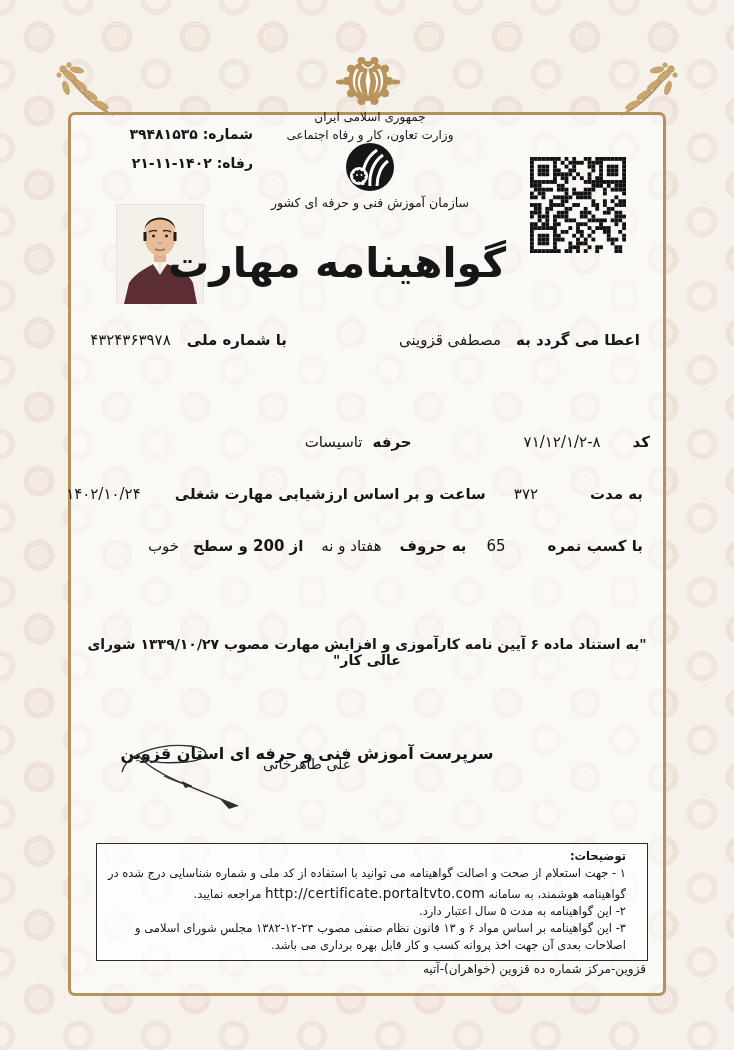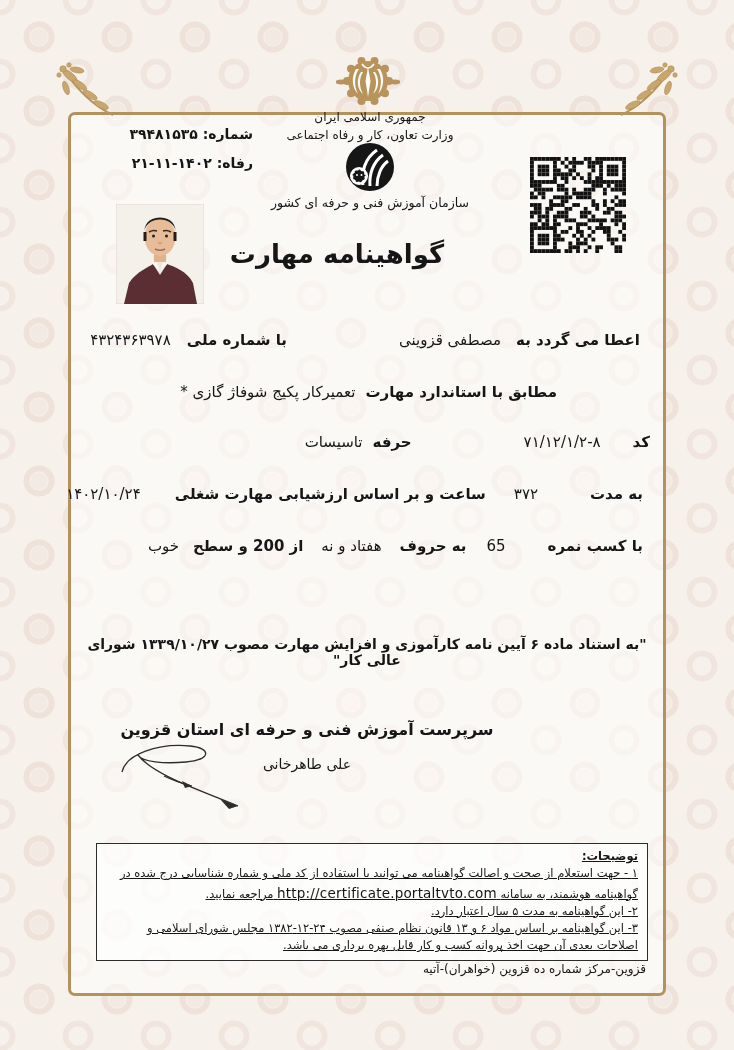--- a/index.html
+++ b/index.html
@@ -15,31 +15,31 @@
       radial-gradient(circle, rgba(0,0,0,0) 0, rgba(0,0,0,0) 9px, rgba(206,172,150,0.16) 10px, rgba(206,172,150,0.16) 15px, rgba(0,0,0,0) 16px);
     background-size:78px 74px, 78px 74px, 78px 74px;
     background-position:0 0, 0 0, 39px 37px;
   }
   .frame {
     position:absolute; left:68px; top:112px; width:598px; height:884px;
     border:3px solid #b3925d; border-radius:7px;
     background:rgba(255,255,255,0.55); z-index:1;
   }
   .abs { position:absolute; z-index:2; }
-  .b { font-weight:bold; }
+  .b { font-weight:bold;margin-top:24px; }
   .row { position:absolute; z-index:2; direction:rtl; white-space:nowrap; font-size:15px; line-height:20px; }
   .sp { display:inline-block; height:1px; }
   .center { text-align:center; }
   .serial { direction:rtl; font-weight:bold; font-size:14px; line-height:29px; white-space:nowrap;margin-left:17px; }
   .gov { direction:rtl; font-size:12px; line-height:18px; }
-  .title { font-weight:bold; font-size:26px; direction:rtl; }
+  .title { font-weight:bold; font-size:41px; direction:rtl; }
   .legal { font-weight:bold; font-size:14px; direction:rtl; }
   .notes {
     direction:rtl; font-size:11.5px; line-height:1.5;
-    border:1.5px solid #2c2c2c; padding:4px 9px 5px 9px; background:rgba(255,255,255,0.6);text-decoration:underline;
+    border:1.5px solid #2c2c2c; padding:4px 21px 5px 9px; background:rgba(255,255,255,0.6);
   }
   .notes .nt { font-weight:bold; }
   .url { direction:ltr; unicode-bidi:embed; font-size:13.5px; letter-spacing:0.2px; }
   .footer-line { direction:rtl; font-size:12px; }
   svg { display:block; }
 </style>
 </head>
 <body>
 
 <div class="page">
@@ -479,23 +479,20 @@
     <path d="M42 38 l2 2 l2 -2" stroke="#c89b78" stroke-width="1.2" fill="none"></path>
     <path d="M39 45 q5 2.5 10 0" stroke="#9c6b54" stroke-width="1.4" fill="none"></path>
   </svg>
 
   <div class="abs title center" style="left:137px; top:239px; width:400px">گواهینامه مهارت</div>
 
   <div class="row" style="top:330px; right:94px">
     <span class="b">اعطا می گردد به</span><span class="sp" style="width:15px"></span><span>مصطفی قزوینی</span><span class="sp" style="width:112px"></span><span class="b">با شماره ملی</span><span class="sp" style="width:16px"></span><span>۴۳۲۴۳۶۳۹۷۸</span>
   </div>
 
-  <div class="row" style="top:382px; right:177px">
-    <span class="b">مطابق با استاندارد مهارت</span><span class="sp" style="width:10px"></span><span>تعمیرکار پکیج شوفاژ گازی *</span>
-  </div>
 
   <div class="row" style="top:432px; right:84px">
     <span class="b">کد</span><span class="sp" style="width:32px"></span><span>۸-۷۱/۱۲/۱/۲</span><span class="sp" style="width:112px"></span><span class="b">حرفه</span><span class="sp" style="width:10px"></span><span>تاسیسات</span>
   </div>
 
   <div class="row" style="top:484px; right:91px">
     <span class="b">به مدت</span><span class="sp" style="width:52px"></span><span>۳۷۲</span><span class="sp" style="width:28px"></span><span class="b">ساعت و بر اساس ارزشیابی مهارت شغلی</span><span class="sp" style="width:34px"></span><span>۱۴۰۲/۱۰/۲۴</span>
   </div>
 
   <div class="row" style="top:536px; right:91px">

